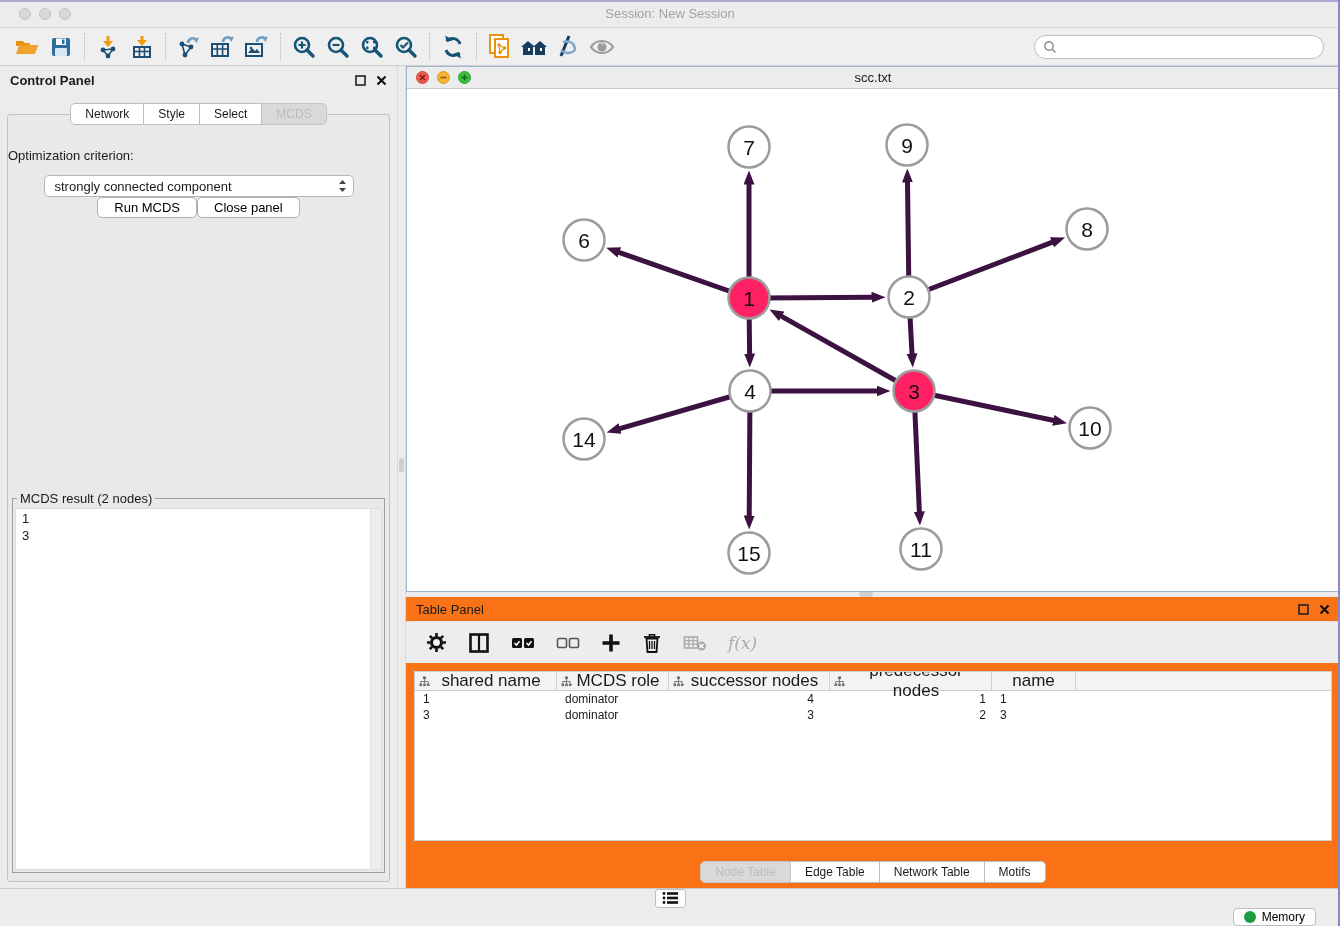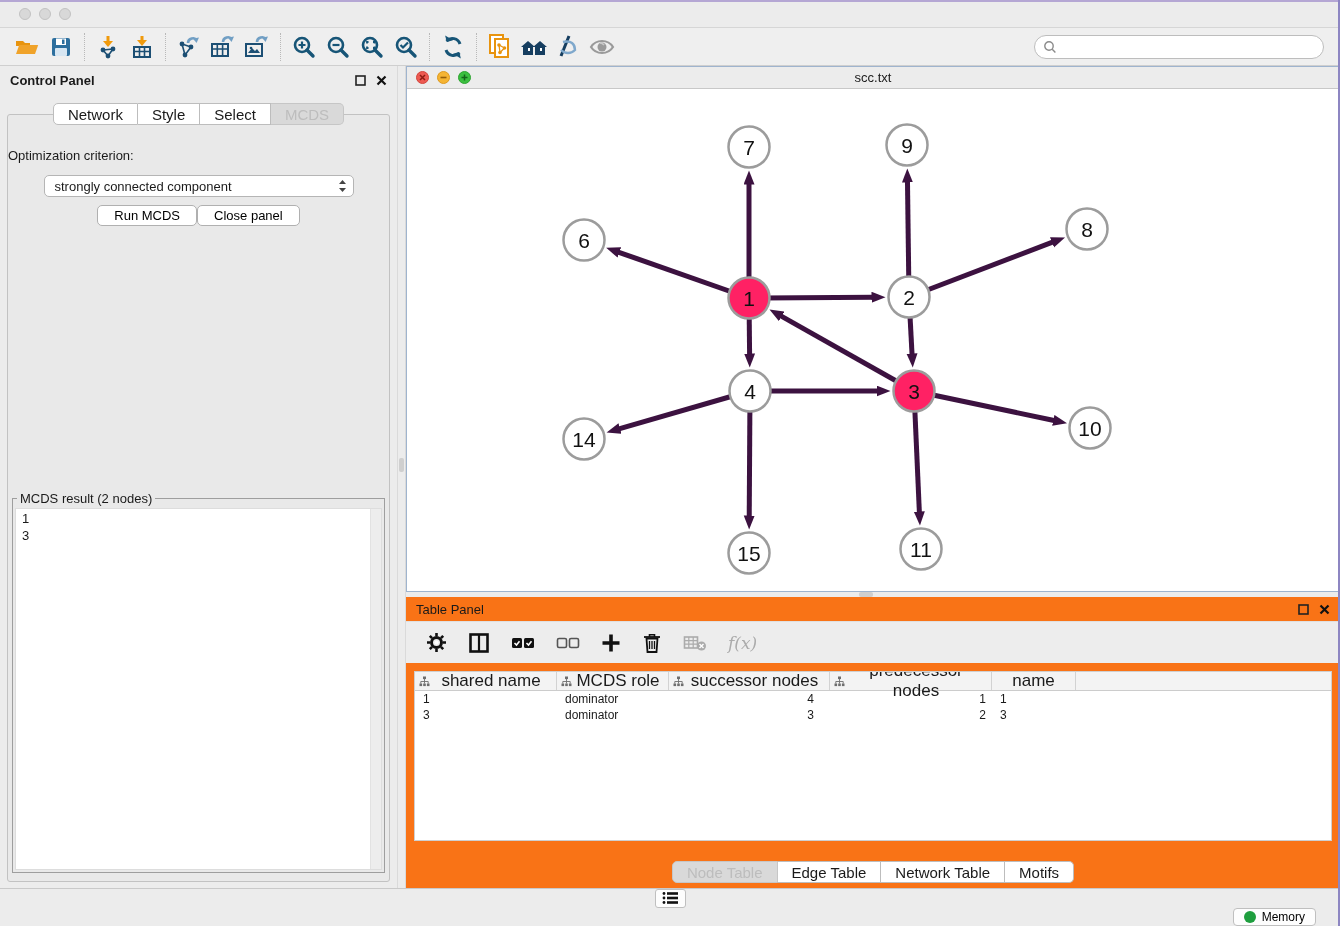--- a/index.html
+++ b/index.html
@@ -32,28 +32,28 @@
   
   .panel-header { height:28px; display:flex; align-items:center; padding:0 10px; font-size:13px;font-weight:bold; }
   .panel-header .ph-title { flex:1; }
   .ph-icons { display:flex; gap:10px; align-items:center; }
   .ph-icons span { cursor:pointer; display:flex; }
 
   
   .ctl-body { position:relative; height:794px; }
   .ctl-content { position:absolute; top:20px; left:7px; right:7px; bottom:6px; background:#E9E9E9; border:1px solid #C2C2C2; border-radius:3px; }
   .tabs-row { position:absolute; top:9px; left:0; right:0; display:flex; justify-content:center; z-index:2; }
-  .tab { height:22px; padding:1px 14px; background:#fff; border:1px solid #BDBDBD; border-left:none; font-size:15px; display:flex; align-items:center; cursor:pointer; }
+  .tab { height:22px; padding:1px 14px; background:#fff; border:1px solid #BDBDBD; border-left:none; font-size:12px; display:flex; align-items:center; cursor:pointer; }
   .tab:first-child { border-left:1px solid #BDBDBD; border-radius:5px 0 0 5px; }
   .tab:last-child { border-radius:0 5px 5px 0; }
   .tab.selected { background:#D9D9D9; color:#BDBDBD; border-color:#C6C6C6;text-align:right; }
   .opt-label { text-align:left; margin-top:33px; font-size:13px; }
   .select-wrap { margin:12px auto 0; width:310px; height:22px; background:#fff; border:1px solid #B5B5B5; border-radius:5px; display:flex; align-items:center; padding:0 6px 0 10px; font-size:13px; cursor:pointer; }
   .select-wrap .sel-text { flex:1; }
-  .btn-row { display:flex; justify-content:center; gap:0; margin-top:8px; }
+  .btn-row { display:flex; justify-content:center; gap:0; margin-top:0; }
   .mac-btn { height:21px; padding:0 16px; background:#fff; border:1px solid #B0B0B0; border-radius:5px; font-size:13px; font-family:"Liberation Sans",sans-serif; cursor:pointer; }
   .result-fieldset { position:absolute; left:4px; right:4px; top:376px; bottom:8px; border:1px solid #9E9E9E; background:#E9E9E9; padding:0; }
   .result-fieldset legend { font-size:13px; margin-left:4px; padding:0 3px; }
   .result-inner { position:absolute; top:2px; left:2px; right:2px; bottom:2px; background:#fff; border:1px solid #DDD; }
   .result-text { font-size:13px; line-height:17px; padding:1px 6px; white-space:pre-line; }
   .result-scroll { position:absolute; top:0; right:0; bottom:0; width:11px; background:#EDEDED; border-left:1px solid #E2E2E2; }
 
   
   .netwin { height:526px; border:1px solid #9FB4CE; background:#fff; display:flex; flex-direction:column; }
   .net-titlebar { height:22px; background:#ECECEC; border-bottom:1px solid #C8C8C8; position:relative; display:flex; align-items:center; }
@@ -99,20 +99,21 @@
 
 <div class="edge-top"></div>
 <div class="edge-right"></div>
 
 <div class="titlebar">
   <div class="traffic-inactive">
     <span></span>
     <span></span>
     <span></span>
   </div>
+  <div class="win-title">Session: New Session</div>
 </div>
 
 <div class="toolbar">
   <button class="tbtn">
     <svg width="26" height="24" viewBox="0 0 26 24">
         <path d="M2 6h7l2 2h5v3H2z" fill="#E8940F"></path>
         <path d="M2 19l3.2-9h19l-3.2 9z" fill="#F0A32A"></path>
       </svg>
   </button>
   <button class="tbtn">

